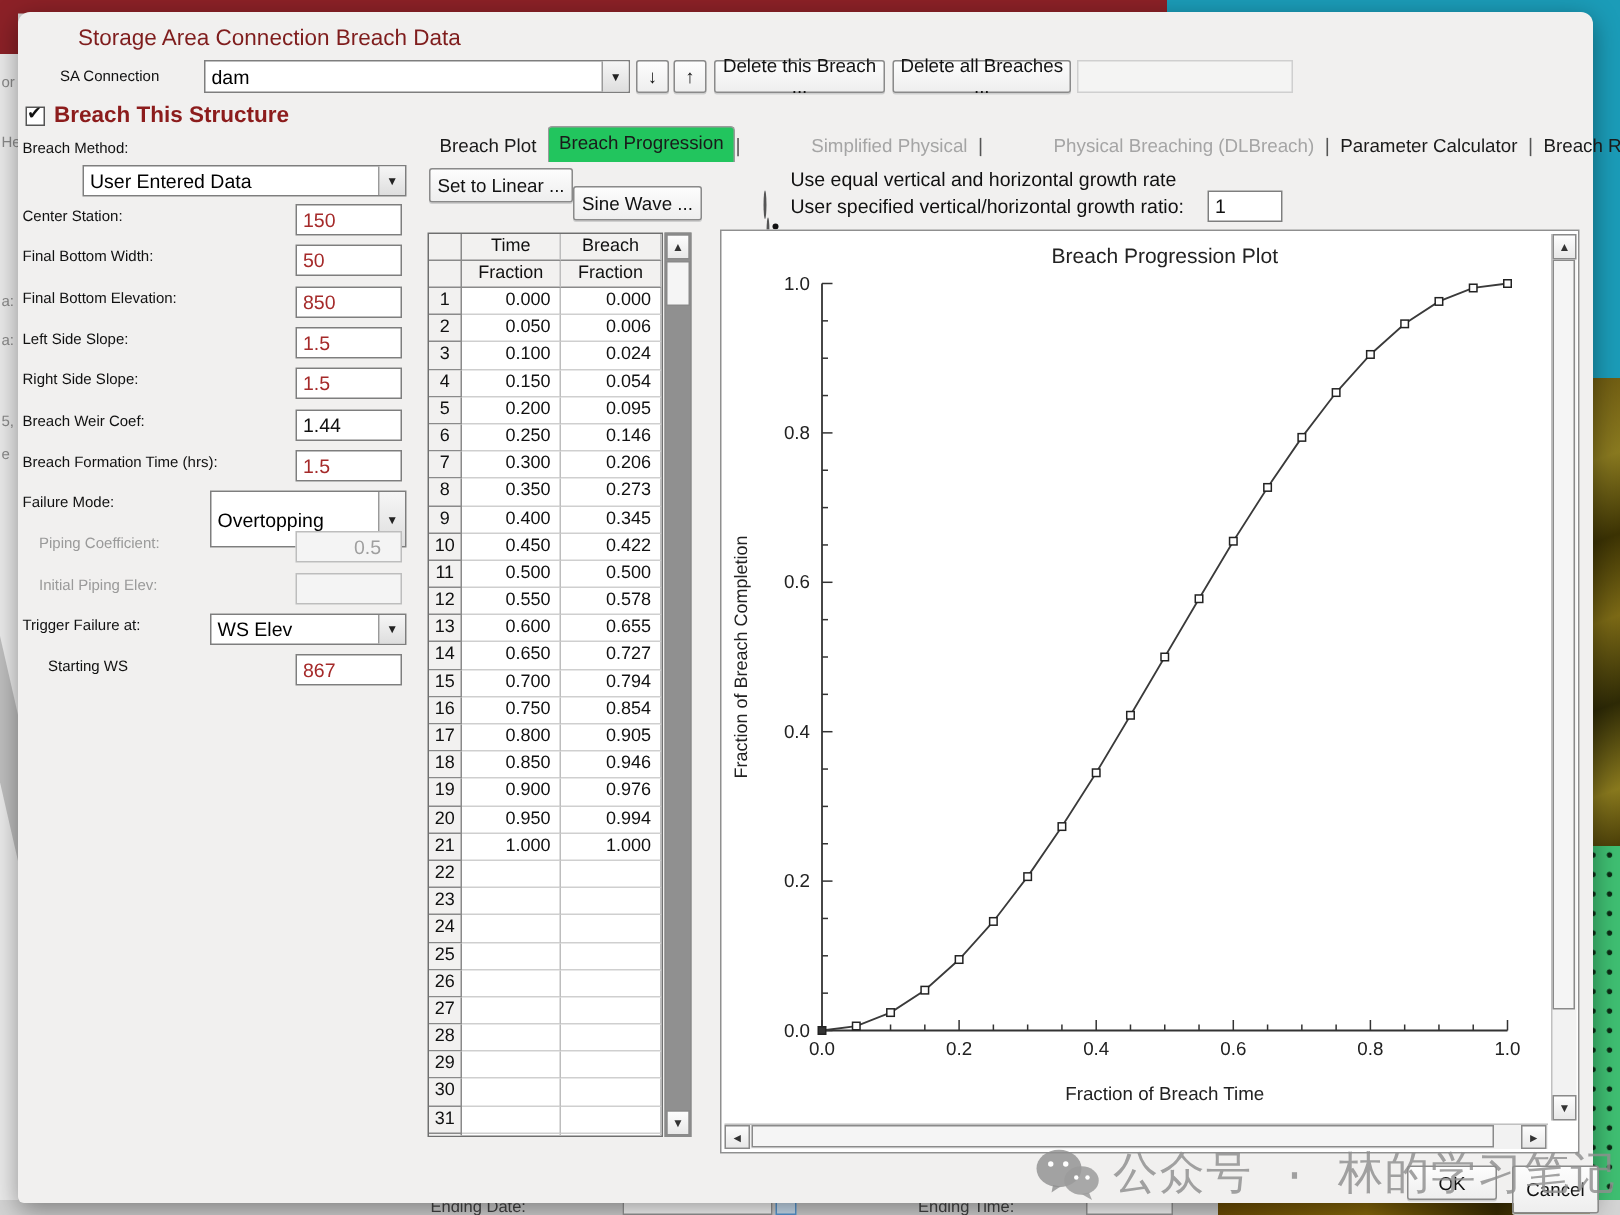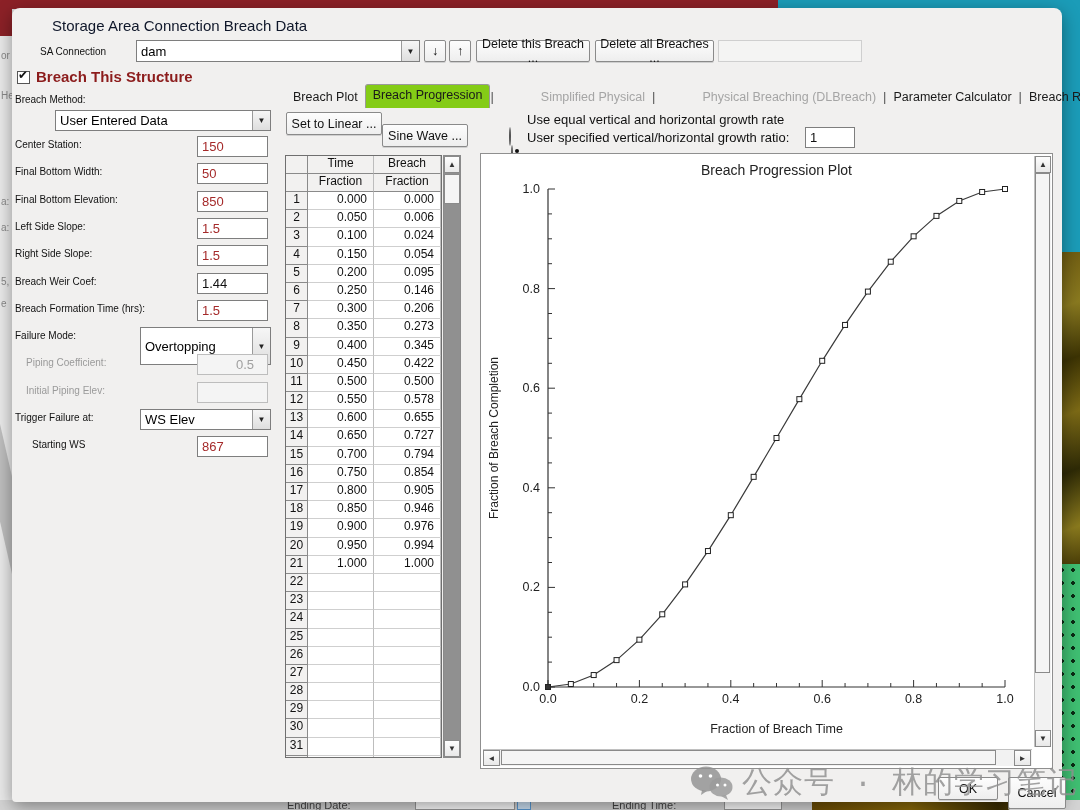--- a/index.html
+++ b/index.html
@@ -24,21 +24,21 @@
   #bg-bottom { left:0; top:800px; width:1080px; height:10px; background:#d4d4d4; }
   #bg-bottom-orange { left:812px; top:800px; width:248px; height:10px;
       background:linear-gradient(90deg,#6e4e04,#8a6a0a 40%,#3c2e02 75%,#7a5e08); }
   .bg-label { position:absolute; top:799px; font-size:11px; color:#444;text-align:right; }
   .bg-box { position:absolute; top:799px; height:11px; background:#fff; border:1px solid #9a9a9a; }
   #bg-bluebox { position:absolute; left:517px; top:798px; width:14px; height:12px; background:#cfe4f7; border:1px solid #5b9bd5; }
 
   
   #dialog { left:12px; top:8px; width:1050px; height:794px; background:#f1f0ef;
       border-radius:8px 8px 4px 4px; box-shadow:0 5px 18px rgba(0,0,0,.4); }
-  #dlg-title { left:40px; top:9px; font-size:15px; color:#0f172a; }
+  #dlg-title { left:40px; top:9px; font-size:15px; color:#7f1d1d; }
 
   .lbl  { font-size:10px; color:#111; }
   .lbl.dis { color:#9a9a9a; }
   .btn { background:linear-gradient(#fdfdfd,#eeeeee); border:1px solid #8a8a8a;
       font-size:12.5px; color:#111; text-align:center; border-radius:2px;
       box-shadow:0 1px 0 #cfcfcf; display:flex; align-items:center; justify-content:center; }
   .input { background:#fff; border:1px solid #7e7e7e; font-size:13px; padding:2px 4px;
       display:flex; align-items:center; }
   .val-entered { color:#a52a2a; }
   .val-default { color:#111; }
@@ -50,21 +50,21 @@
       border-left:1px solid #9a9a9a; font-size:8px; color:#222; display:flex; align-items:center; justify-content:center; }
 
   
   .chk { width:13px; height:13px; background:#fff; border:1px solid #555; position:relative; }
   .chk .mark { position:absolute; left:0px; top:-4px; font-size:12px; color:#111; }
   #breach-structure-label { font-size:15px; font-weight:bold; color:#8c1c1c; }
 
   
   #tabs { left:274px; top:76px; height:24px; display:flex; align-items:flex-end; }
   .tab { font-size:12.5px; color:#1a1a1a; padding:3px 7px 4px 7px; white-space:nowrap; }
-  .tab.active { background:#84cc16; border:1px solid #9a9a9a; border-bottom:none;
+  .tab.active { background:#22c55e; border:1px solid #9a9a9a; border-bottom:none;
       border-radius:3px 3px 0 0; padding-bottom:6px; }
   .tab.disabled { color:#a5a5a5;margin-left:40px; }
   .tab-sep { color:#555; font-size:13px; padding:3px 0 4px 0; }
 
   
   .radio { width:11px; height:11px; border:1px solid #555; border-radius:50%; background:#fff; position:relative; }
   .radio.sel::after { content:""; position:absolute; left:2.5px; top:2.5px; width:4px; height:4px;
       border-radius:50%; background:#111; }
   .radio-lbl { font-size:13px; color:#111; }
 

